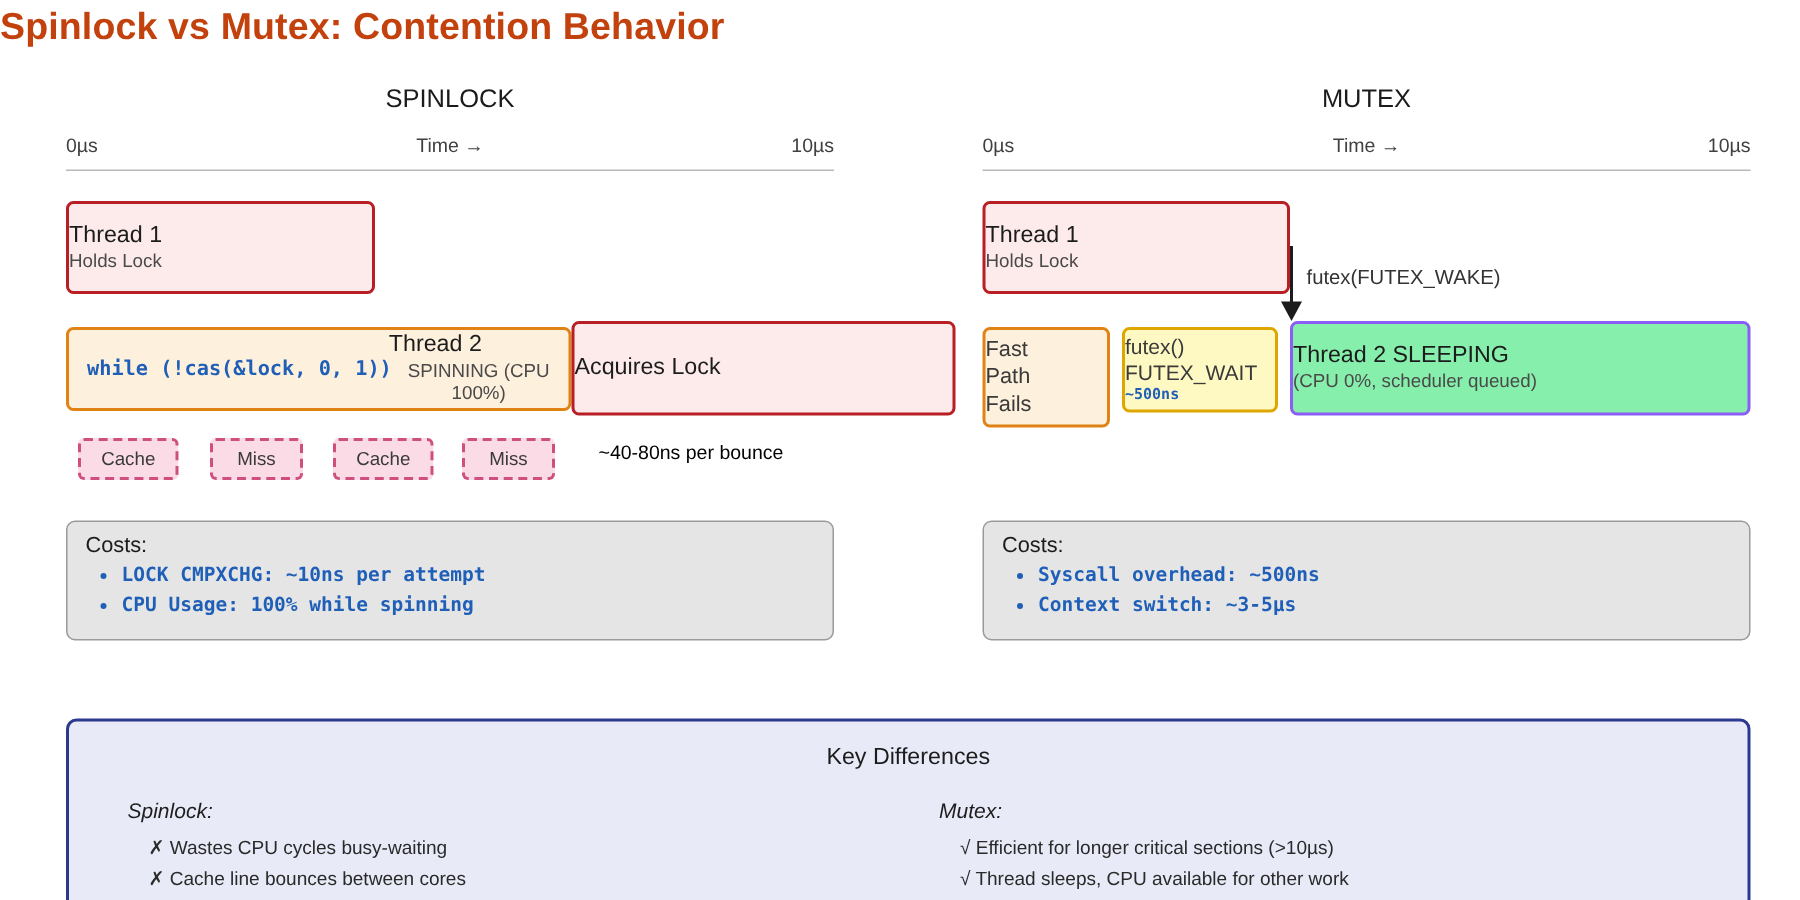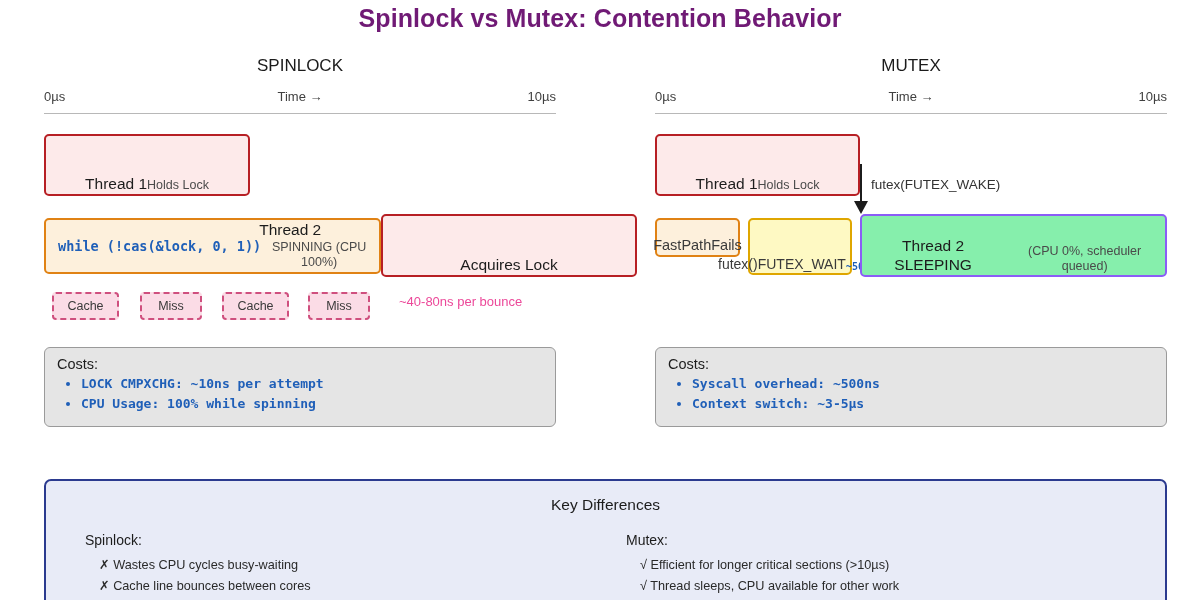--- a/index.html
+++ b/index.html
@@ -13,24 +13,23 @@
     position: relative;
     overflow: hidden;
     font-family: "Liberation Sans", sans-serif;
     color: #202020;
   }
   .page-title {
     position: absolute;
     top: 4px;
     left: 0;
     width: 1200px;
-    text-align: center;
     font-size: 25px;
     font-weight: bold;
-    color: #701a75;
+    color: #c2410c;
     letter-spacing: 0.1px;
   }
 
   
   .panel { position: absolute; top: 0; }
   .panel.left  { left: 44px;  width: 512px; }
   .panel.right { left: 655px; width: 512px; }
 
   .panel-heading {
     position: absolute;
@@ -65,22 +64,22 @@
     height: 1px;
     background: #b8b8b8;
   }
 
   
   .box {
     position: absolute;
     box-sizing: border-box;
     border-radius: 5px;
     display: flex;
-    flex-direction: row;
-    align-items: flex-end;
+    flex-direction: column;
+    align-items: flex-start;
     justify-content: center;
     text-align: center;
   }
   .box .b-title { font-size: 15.5px; color: #1c1c1c; line-height: 1.22; }
   .box .b-sub   { font-size: 12.5px; color: #4a4a4a; line-height: 1.25; }
   .box .b-mono  { font-family: "DejaVu Sans Mono", monospace; font-size: 10px;
                   font-weight: bold; color: #1f5fb8; line-height: 1.3; }
 
   .box--red    { background: #fdeaea; border: 2px solid #b71f24; }
   .box--orange { background: #fdf0dc; border: 2px solid #e08214; }
@@ -101,21 +100,21 @@
     font-family: "DejaVu Sans Mono", monospace;
     font-size: 13.5px; font-weight: bold; color: #1f5fb8; white-space: nowrap;
   }
   .spin-stack {
     display: flex; flex-direction: column; align-items: flex-start;
     margin-left: -2px;
   }
   .acq-box { left: 337px; top: 214px; width: 256px; height: 63px; }
 
   .fast-box {
-    left: 0; top: 218px; width: 85px; height: 39px;
+    left: 0; top: 218px; width: 85px; height: 67px;
   }
   .fast-box .b-title { font-size: 14.5px; color: #3a3a3a; line-height: 1.28; }
   .futex-box { left: 93px; top: 218px; width: 104px; height: 57px; }
   .futex-box .b-title { font-size: 14px; color: #3a3a3a; line-height: 1.22; }
   .sleep-box { left: 205px; top: 214px; width: 307px; height: 63px; }
 
   
   .arrow-line {
     position: absolute; left: 205px; top: 164px;
     width: 2px; height: 42px; background: #1c1c1c;
@@ -139,21 +138,21 @@
     height: 28px;
     box-sizing: border-box;
     background: #fbdce6;
     border: 2px dashed #cf4f7e;
     border-radius: 4px;
     display: flex; align-items: center; justify-content: center;
     font-size: 12.5px; color: #3a3a3a;
   }
   .bounce-note {
     position: absolute; top: 294px; left: 355px;
-    font-size: 13px; color: #ec4899; white-space: nowrap;
+    font-size: 13px; color: #000000; white-space: nowrap;
   }
 
   
   .costs {
     position: absolute; top: 347px; left: 0; width: 512px; height: 80px;
     box-sizing: border-box;
     background: #e5e5e5;
     border: 1px solid #9a9a9a;
     border-radius: 6px;
     padding: 8px 0 0 12px;
@@ -175,21 +174,21 @@
     border: 2px solid #2b3a8f;
     border-radius: 7px;
   }
   .keydiff-title {
     position: absolute; top: 15px; left: 0; width: 100%;
     text-align: center; font-size: 15.5px; color: #1c1c1c;
   }
   .kd-col { position: absolute; top: 51px; }
   .kd-col.a { left: 39px; }
   .kd-col.b { left: 580px; }
-  .kd-head { font-size: 14px; color: #1c1c1c; margin-bottom: 7px; }
+  .kd-head { font-size: 14px; color: #1c1c1c; margin-bottom: 7px; font-style: italic; }
   .kd-item {
     font-size: 12.7px; color: #2a2a2a; margin-left: 14px;
     line-height: 1.62; white-space: nowrap;
   }
 </style>
 </head>
 <body>
 
 <div class="page-title">Spinlock vs Mutex: Contention Behavior</div>
 

